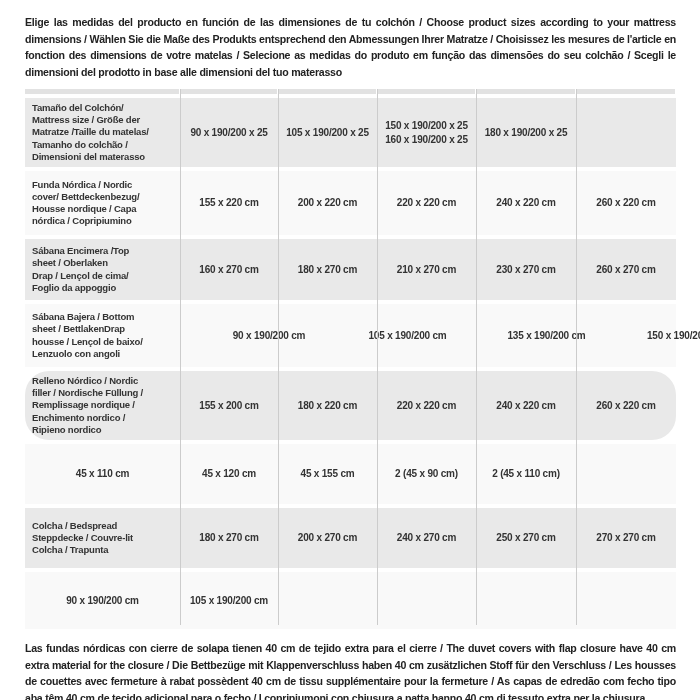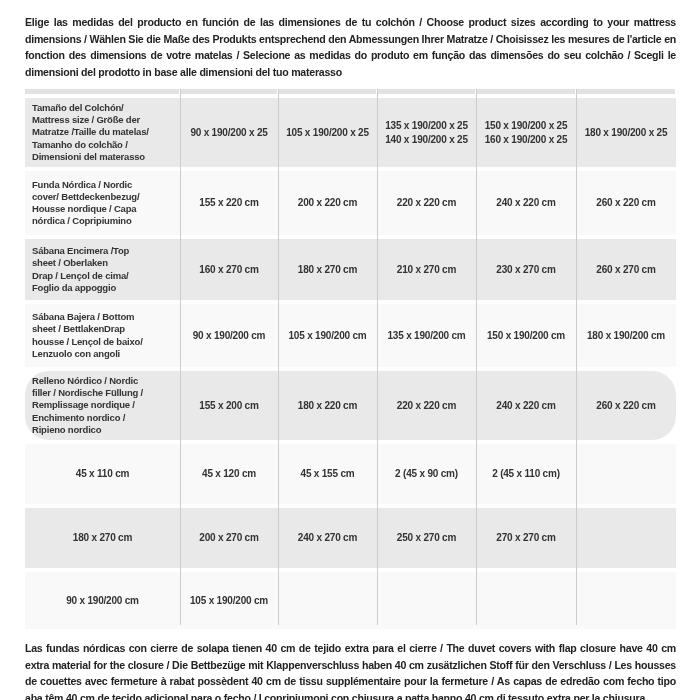--- a/index.html
+++ b/index.html
@@ -58,22 +58,20 @@
       </div>
     <div>
         <div class="trow gray" style="min-height: 61px;">
           <div class="cell label">Tamaño del Colchón/
 Mattress size / Größe der
 Matratze /Taille du matelas/
 Tamanho do colchão /
 Dimensioni del materasso</div>
           <div class="cell val">90 x 190/200 x 25</div>
           <div class="cell val">105 x 190/200 x 25</div>
-          <div class="cell val">135 x 190/200 x 25
-140 x 190/200 x 25</div>
           <div class="cell val">150 x 190/200 x 25
 160 x 190/200 x 25</div>
           <div class="cell val">180 x 190/200 x 25</div>
         </div>
         <div class="trow light" style="min-height: 64px;">
           <div class="cell label">Funda Nórdica /  Nordic
 cover/ Bettdeckenbezug/
 Housse nordique  / Capa
 nórdica / Copripiumino</div>
           <div class="cell val">155 x 220 cm</div>
@@ -86,21 +84,21 @@
           <div class="cell label">Sábana Encimera /Top
 sheet / Oberlaken
 Drap / Lençol de cima/
 Foglio da appoggio</div>
           <div class="cell val">160 x 270 cm</div>
           <div class="cell val">180 x 270 cm</div>
           <div class="cell val">210 x 270 cm</div>
           <div class="cell val">230 x 270 cm</div>
           <div class="cell val">260 x 270 cm</div>
         </div>
-        <div class="trow light" style="min-height: 63px;">
+        <div class="trow light" style="min-height: 63px; gap: 40px;">
           <div class="cell label">Sábana Bajera / Bottom
 sheet / BettlakenDrap
 housse / Lençol de baixo/
 Lenzuolo con angoli</div>
           <div class="cell val">90 x 190/200 cm</div>
           <div class="cell val">105 x 190/200 cm</div>
           <div class="cell val">135 x 190/200 cm</div>
           <div class="cell val">150 x 190/200 cm</div>
           <div class="cell val">180 x 190/200 cm</div>
         </div>
@@ -117,20 +115,23 @@
           <div class="cell val">260 x 220 cm</div>
         </div>
         <div class="trow light" style="min-height: 60px;">
           <div class="cell val">45 x 110 cm</div>
           <div class="cell val">45 x 120 cm</div>
           <div class="cell val">45 x 155 cm</div>
           <div class="cell val">2 (45 x 90 cm)</div>
           <div class="cell val">2 (45 x 110 cm)</div>
         </div>
         <div class="trow gray" style="min-height: 60px;">
+          <div class="cell label">Colcha / Bedspread
+Steppdecke / Couvre-lit
+Colcha / Trapunta</div>
           <div class="cell val">180 x 270 cm</div>
           <div class="cell val">200 x 270 cm</div>
           <div class="cell val">240 x 270 cm</div>
           <div class="cell val">250 x 270 cm</div>
           <div class="cell val">270 x 270 cm</div>
         </div>
         <div class="trow light" style="min-height: 57px;">
           <div class="cell val">90 x 190/200 cm</div>
           <div class="cell val">105 x 190/200 cm</div>
           <div class="cell val"></div>

